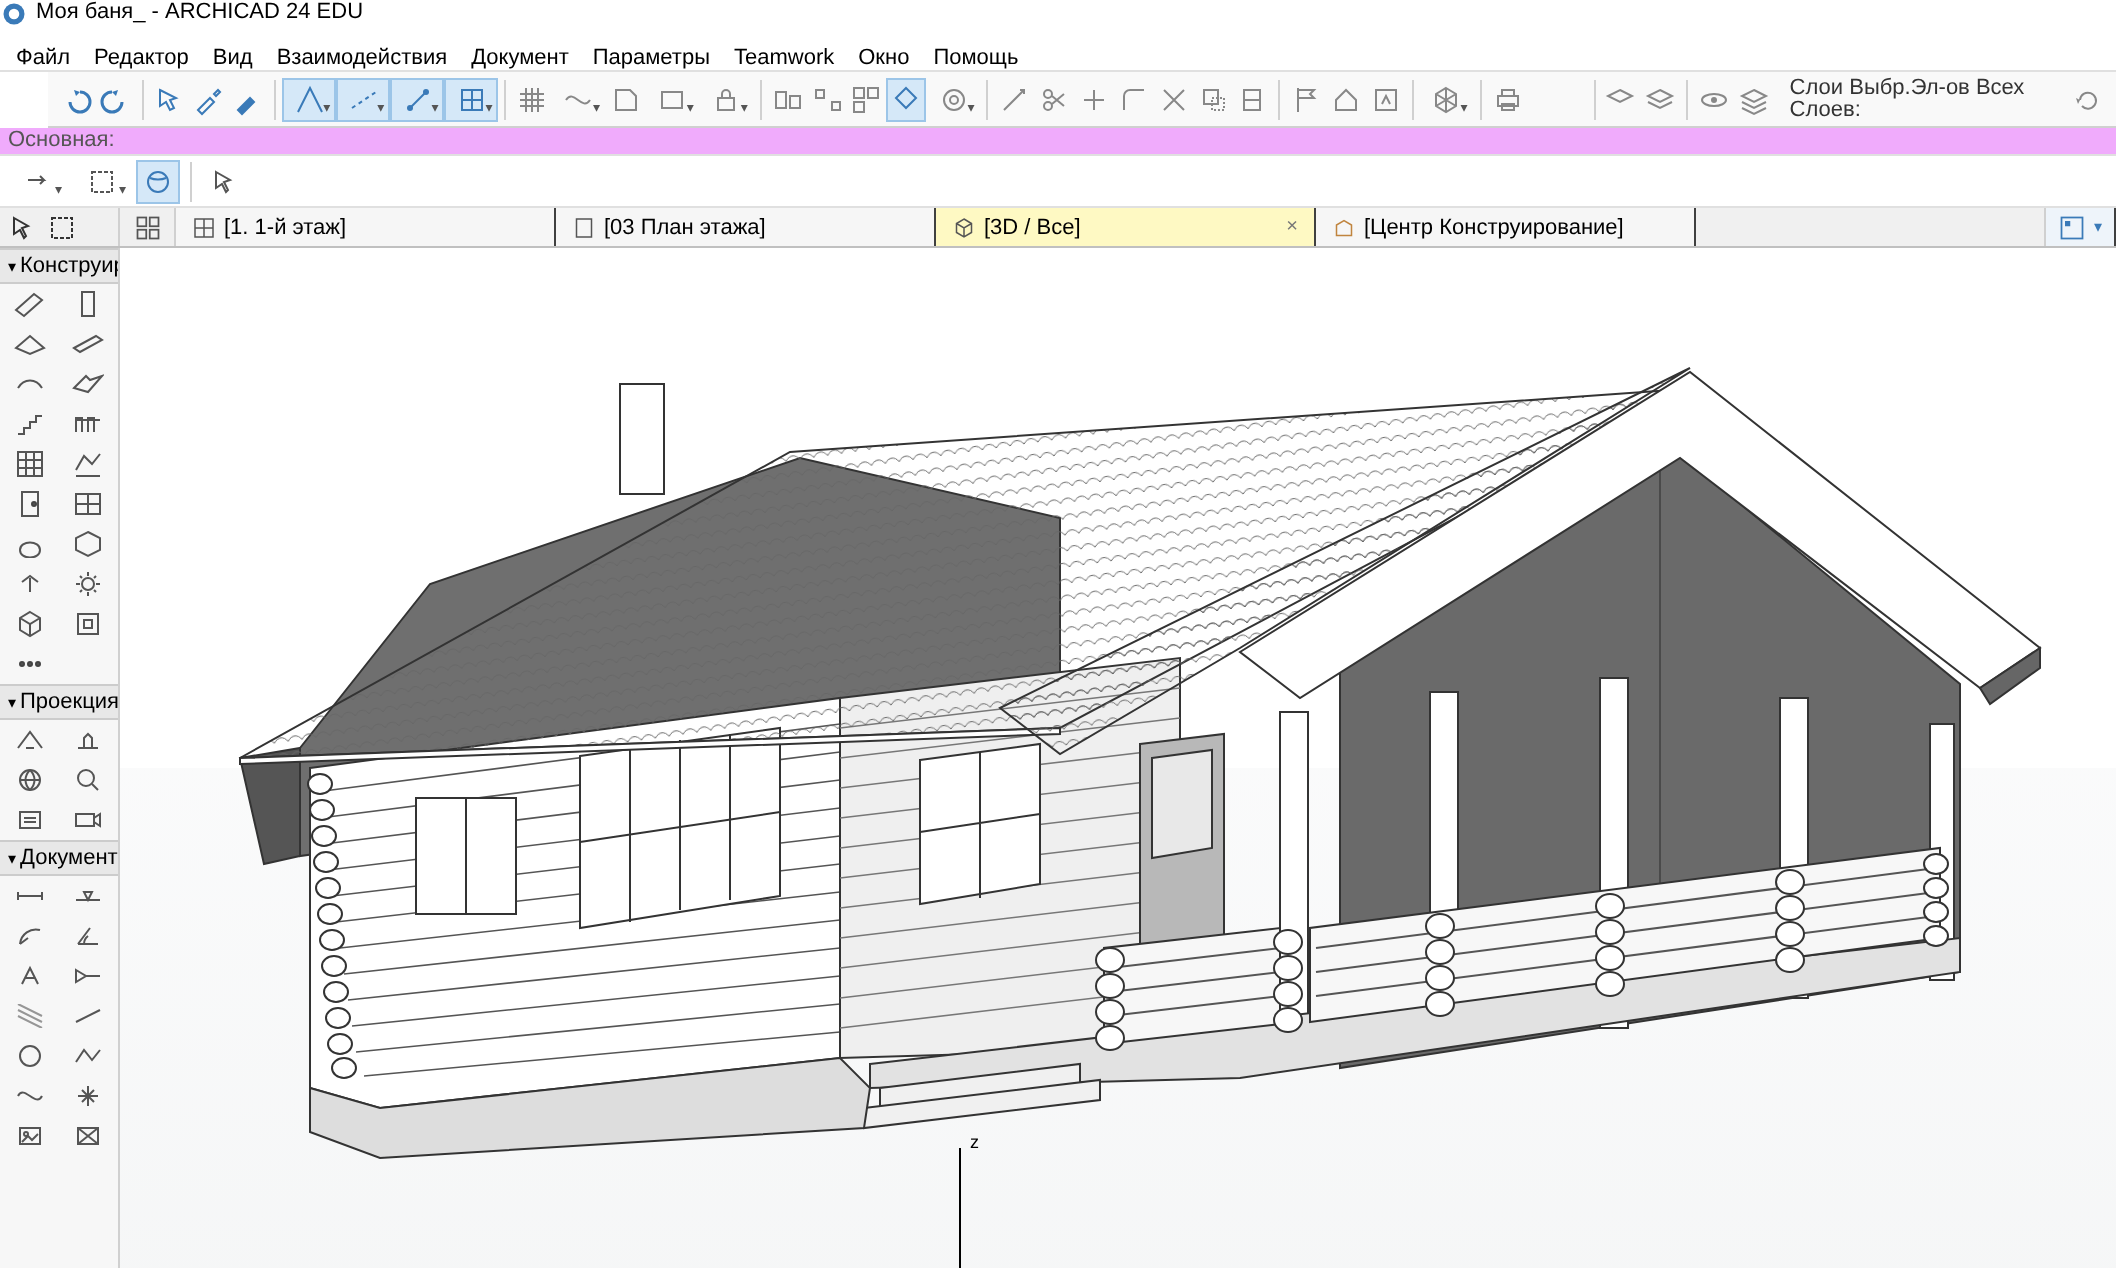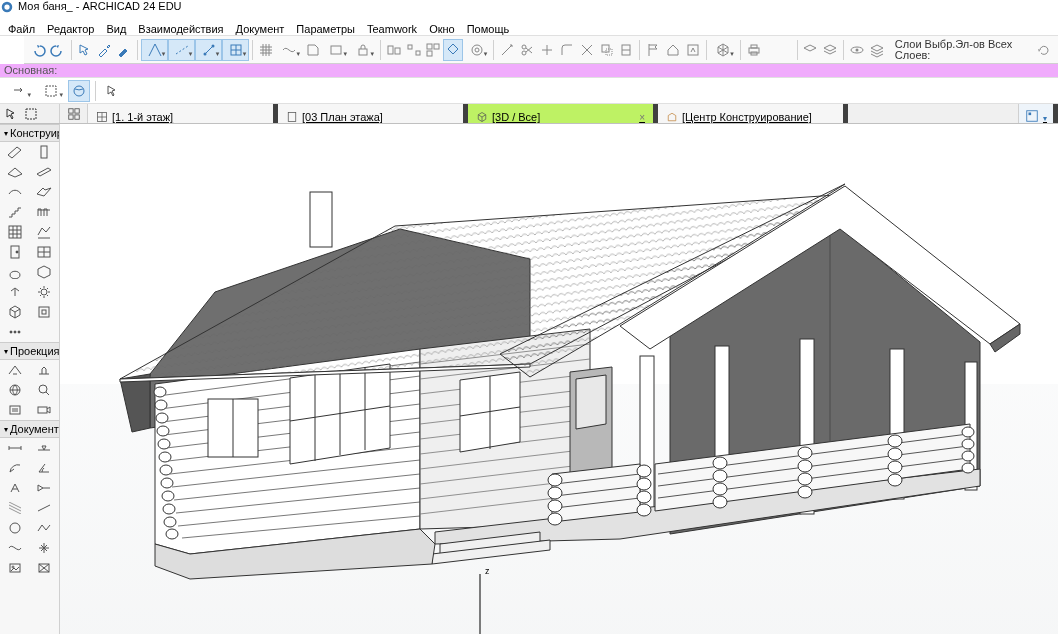--- a/index.html
+++ b/index.html
@@ -24,22 +24,22 @@
 
 
 .infobar { height:14px; font-size:10px; padding:0 4px; color:#555; border-bottom:1px solid #e0e0e0; background:#f0abfc;}
 
 
 .optrow { height:26px; display:flex; align-items:center; padding:0 4px; border-bottom:1px solid #e0e0e0; gap:2px; background:#fff;}
 
 
 .tabbar { height:20px; display:flex; align-items:stretch; background:#f0f0f0; border-bottom:1px solid #c0c0c0; }
 .lefttools { width:60px; display:flex; align-items:center; border-right:1px solid #d0d0d0; padding:0 2px; gap:2px;}
-.tab { flex:0 0 auto; width:190px; display:flex; align-items:flex-end; padding:0 8px; border-right:5px solid #404040; background:#f6f6f6; gap:4px;text-decoration:underline;}
-.tab.active { background:#bef264; }
+.tab { flex:0 0 auto; width:190px; display:flex; align-items:center; padding:0 8px; border-right:1px solid #404040; background:#f6f6f6; gap:4px;}
+.tab.active { background:#fef9c3; }
 .tab .close { margin-left:auto; color:#777; font-size:10px;}
 .tabbar .spacer { flex:1; }
 .tab.rightcap { width:auto; background:#eef4fa; border-left:1px solid #d0d0d0; padding:0 6px;}
 
 
 .main { position:absolute; top:124px; left:0; right:0; bottom:0; display:flex; }
 .palette { width:60px; background:#f7f7f7; border-right:1px solid #d0d0d0; overflow:hidden; }
 .palhdr { background:#e8e8e8; border-top:1px solid #ccc; border-bottom:1px solid #ccc; font-size:10px; padding:2px 4px; display:flex; align-items:center; gap:2px;}
 .palhdr::before { content:"▾"; font-size:8px; }
 .palgrid { display:grid; grid-template-columns:1fr 1fr; }

